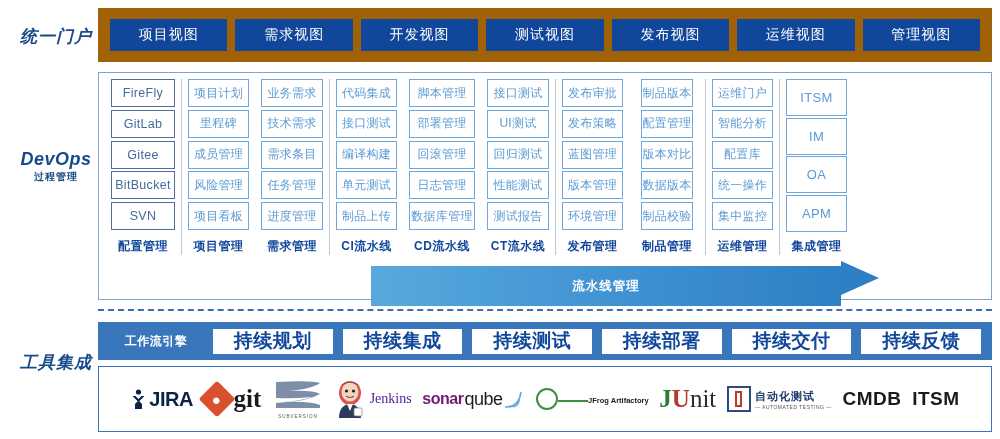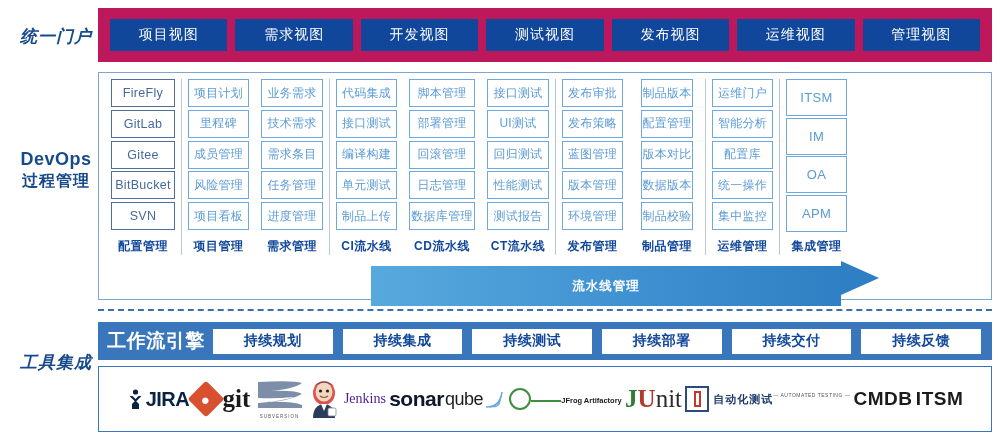--- a/index.html
+++ b/index.html
@@ -16,28 +16,28 @@
   .rail-label {
     position: absolute;
     color: #174a8b;
     font-weight: bold;
     text-align: center;
     line-height: 1.25;
     letter-spacing: 1px;
   }
   #label-portal { left: 8px; top: 26px; width: 96px; font-size: 17px; font-style: italic; }
   #label-devops { left: 4px; top: 148px; width: 104px; font-size: 16px; }
-  #label-devops .dv-en { font-size: 18px; display: block; letter-spacing: .5px;}
-  #label-devops .dv-cn { display: block; font-size: 16px; font-style: normal; letter-spacing: 1px;}
+  #label-devops .dv-en { font-style: italic; font-size: 18px; display: block; letter-spacing: .5px;}
+  #label-devops .dv-cn { display: block; font-size: 10px; font-style: normal; letter-spacing: 1px;}
   #label-tools { left: 8px; top: 352px; width: 96px; font-size: 17px; font-style: italic; }
 
   
   #portal-bar {
     position: absolute; left: 98px; top: 8px; width: 894px; height: 54px;
-    background: #be185d;
+    background: #a16207;
     display: flex; align-items: center; justify-content: space-between;
     padding: 0 8px;
   }
   .portal-btn {
     flex: 1 1 0; margin: 0 4px; height: 32px;
     background: #11479b;
     color: #ffffff; font-size: 14px;
     display: flex; align-items: center; justify-content: center;
     letter-spacing: 1px;
   }
@@ -113,27 +113,27 @@
     border-top: 2px dashed #3a6fb0;
   }
 
   
   #workflow-bar {
     position: absolute; left: 98px; top: 322px; width: 894px; height: 38px;
     background: #3a76bb;
     display: flex; align-items: center; padding: 0 6px;
   }
   #workflow-bar .engine {
-    color: #ffffff; font-size: 19px; font-weight: bold;
+    color: #ffffff; font-size: 12px; font-weight: bold;
     width: 104px; text-align: center; letter-spacing: .5px; flex: none;
   }
   .wf-item {
     flex: 1 1 0; margin: 9px 5px; height: 25px;
     background: #ffffff; color: #11479b;
-    font-size: 14px; font-weight: bold;
+    font-size: 19px; font-weight: bold;
     display: flex; align-items: center; justify-content: center;
     letter-spacing: .5px;
   }
 
   #logo-bar {
     position: absolute; left: 98px; top: 366px; width: 894px; height: 66px;
     border: 1px solid #3a76bb; background: #ffffff;
     display: flex; align-items: center; justify-content: space-around;
     padding: 0 26px;
   }
@@ -149,37 +149,37 @@
   .logo-git .gtxt { font-size: 25px; font-weight: bold; color: #1a1a1a; font-family: "Liberation Serif", serif;}
 
   .logo-svn { display: flex; flex-direction: column; align-items: center; }
   .logo-svn .svgbox { width: 52px; height: 34px; }
   .logo-svn .cap { font-size: 4.5px; color: #555; letter-spacing: 1px; margin-top: 1px; }
 
   .logo-jenkins { display: flex; align-items: center; gap: 5px; }
   .logo-jenkins .jtxt { font-family: "Liberation Serif", serif; font-weight: normal; font-size: 14px; color: #4c1d95; }
 
   .logo-sonar { display: flex; align-items: center; gap: 1px; }
-  .logo-sonar .s1 { font-size: 21px; font-weight: bold; color: #0f172a; letter-spacing: -0.5px;}
+  .logo-sonar .s1 { font-size: 16px; font-weight: bold; color: #701a75; letter-spacing: -0.5px;}
   .logo-sonar .s2 { font-size: 18px; color: #1b1b1b; letter-spacing: -0.5px;}
 
   .logo-jfrog { display: flex; flex-direction: row; align-items: center; }
   .logo-jfrog .ring { width: 22px; height: 22px; border: 2px solid #3f8e3f; border-radius: 50%; }
   .logo-jfrog .bar2 { width: 30px; height: 2px; background: #3f8e3f; margin-top: 3px; }
   .logo-jfrog .cap { font-size: 7.5px; font-weight: bold; color: #1b1b1b; margin-top: 3px; }
 
   .logo-junit { font-family: "Liberation Serif", serif; font-size: 25px; }
   .logo-junit .j { color: #2e7d32; font-weight: bold; }
   .logo-junit .u { color: #b33a2f; font-weight: bold; }
   .logo-junit .nit { color: #2b2b2b; }
 
   .logo-auto { display: flex; align-items: center; gap: 4px; }
   .logo-auto .sq { width: 24px; height: 26px; border: 2px solid #2b4b7e; display: flex; align-items: center; justify-content: center;}
   .logo-auto .sq i { display:block; width: 7px; height: 16px; border: 2px solid #c0392b; font-style: normal;}
-  .logo-auto .txtwrap { display: flex; }
+  .logo-auto .txtwrap { display: flex; flex-direction: column; }
   .logo-auto .cn { font-size: 11px; font-weight: bold; color: #1b3b6b; letter-spacing: 1px;}
   .logo-auto .en { font-size: 5px; color: #555; letter-spacing: .5px; }
 
   .logo-cmdb, .logo-itsm { font-size: 19px; font-weight: bold; color: #1b1b1b; letter-spacing: .5px; }
 </style>
 </head>
 <body>
 
 <div id="root">
 

